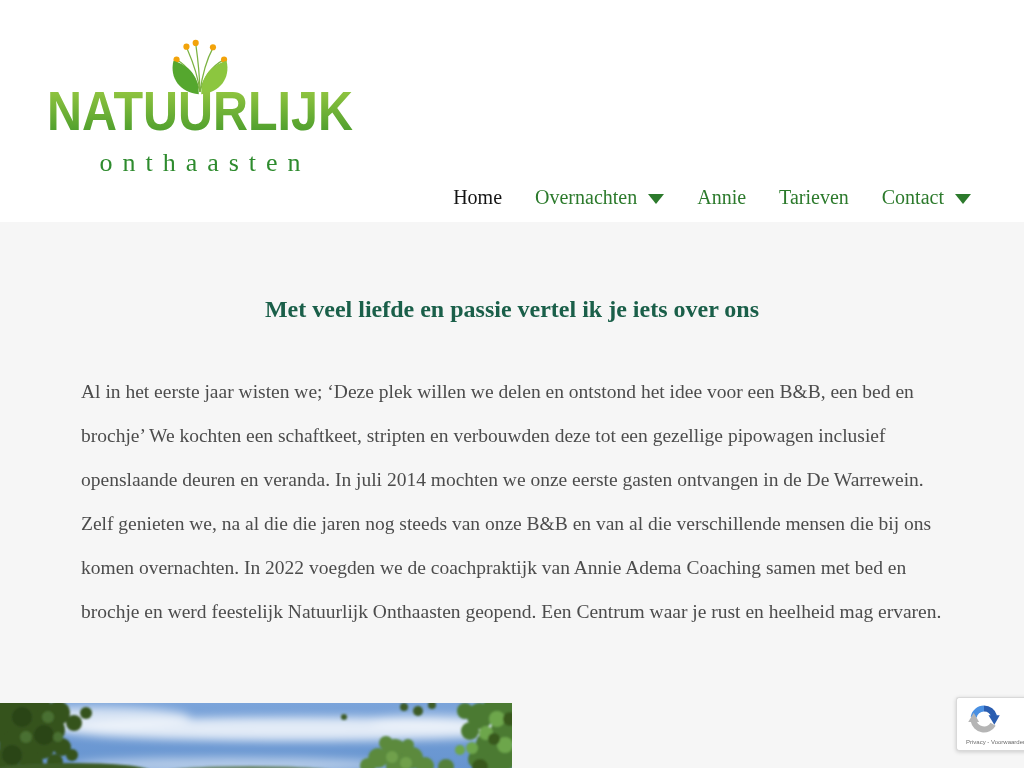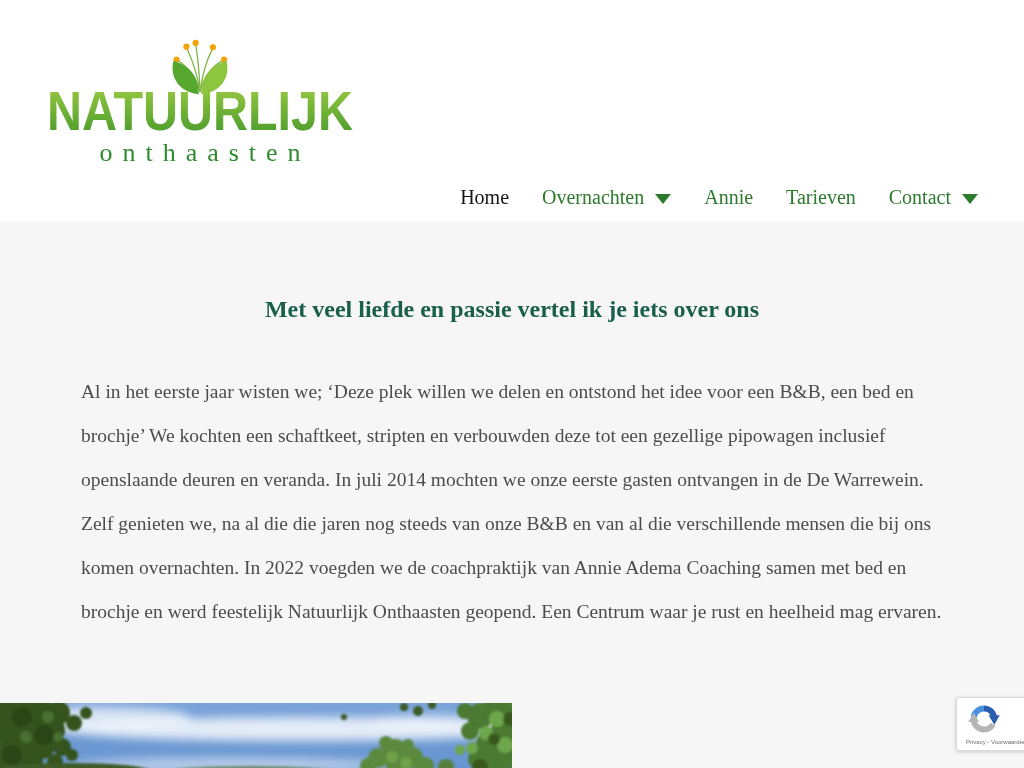--- a/index.html
+++ b/index.html
@@ -22,30 +22,30 @@
   }
   .brand {
     position:absolute; left:5px; top:36px;
     width:306px;
     display:flex; flex-direction:column; align-items:center;
     text-decoration:none; cursor:pointer;
   }
   .leaf-icon { margin-bottom:-10px; line-height:0; }
   .brand-name-svg { display:block; }
   .brand-tagline {
-    margin-top:2px;
+    margin-top:12px;
     font-family:"Liberation Serif", serif;
     font-size:26px;
     letter-spacing:10px;
     text-indent:10px;
     color: var(--brand-tagline, #2e8b2e);
   }
 
   .main-nav {
-    position:absolute; right:4px; bottom:13px;
+    position:absolute; right:11px; bottom:13px;
     display:flex; align-items:center; gap:33px;
     font-size:20px;
   }
   .nav-item {
     display:flex; align-items:center;
     color: var(--nav-link, #2c7a2c);
     text-decoration:none; cursor:pointer;
     white-space:nowrap;
   }
   .nav-item.active { color: var(--nav-active, #141414); }

